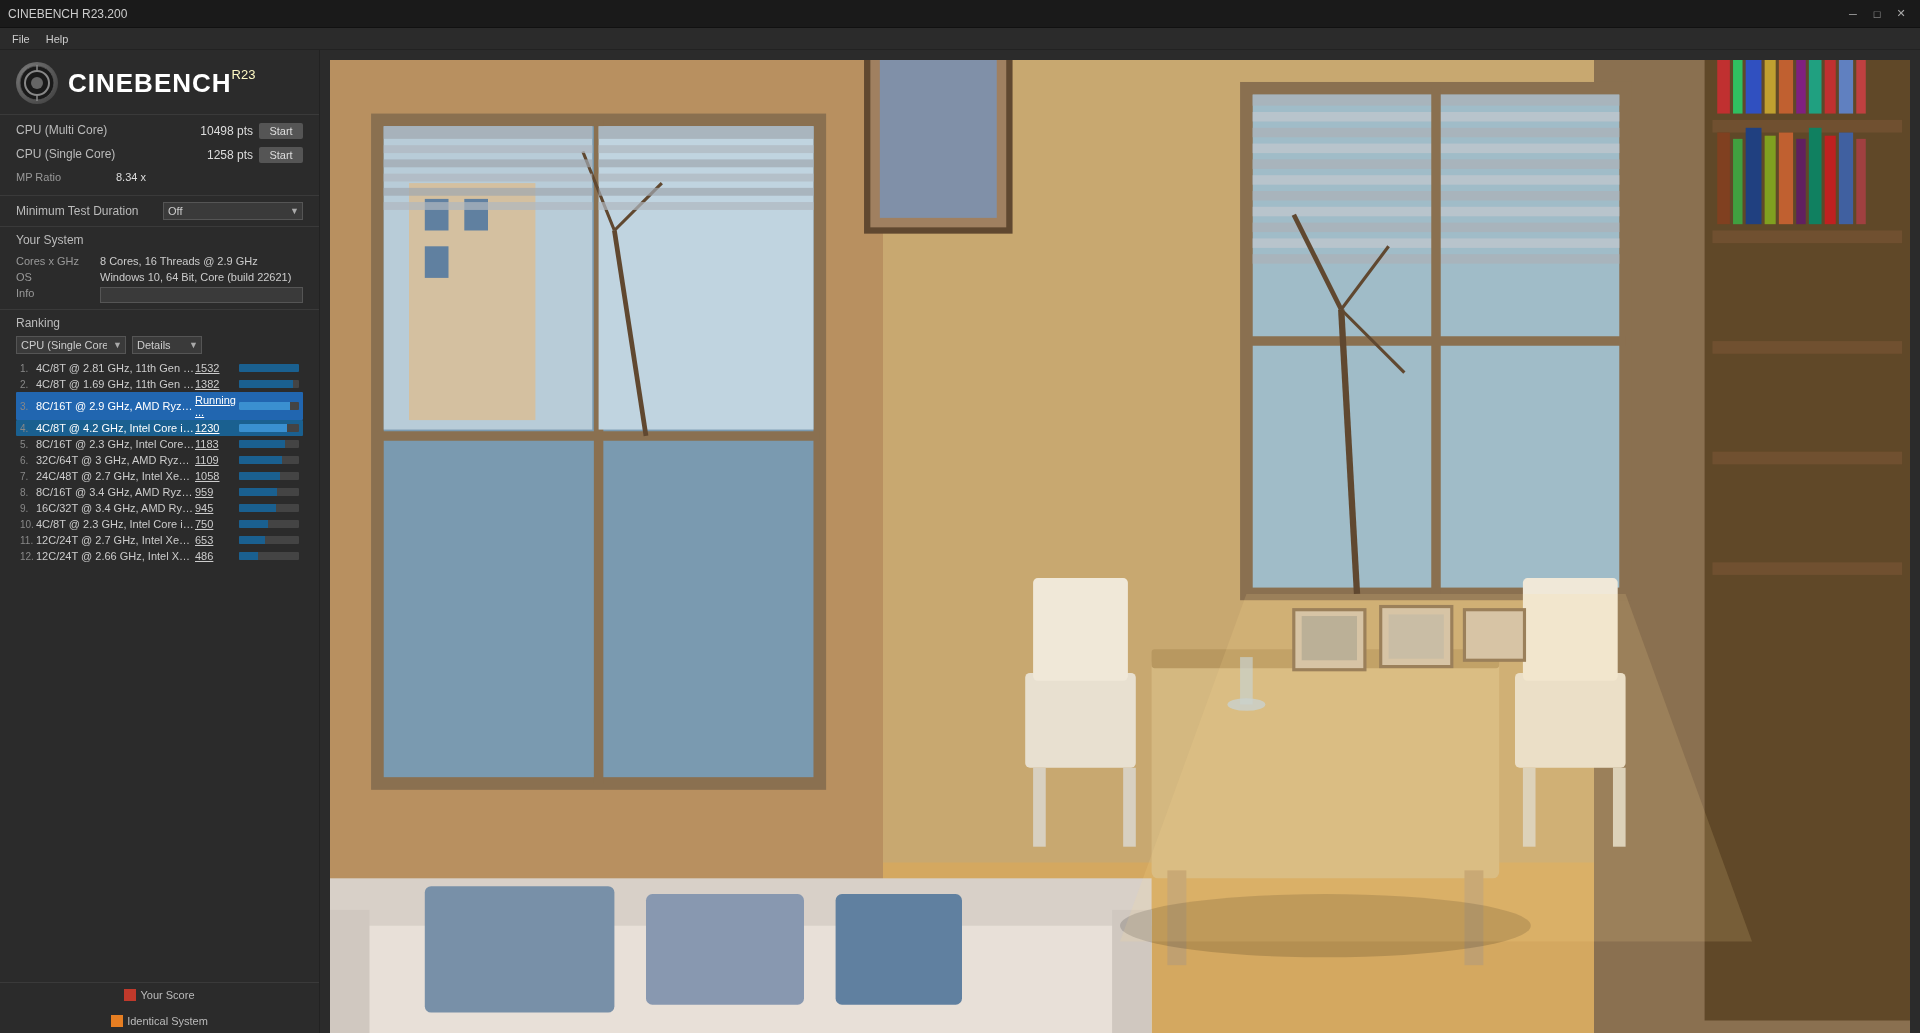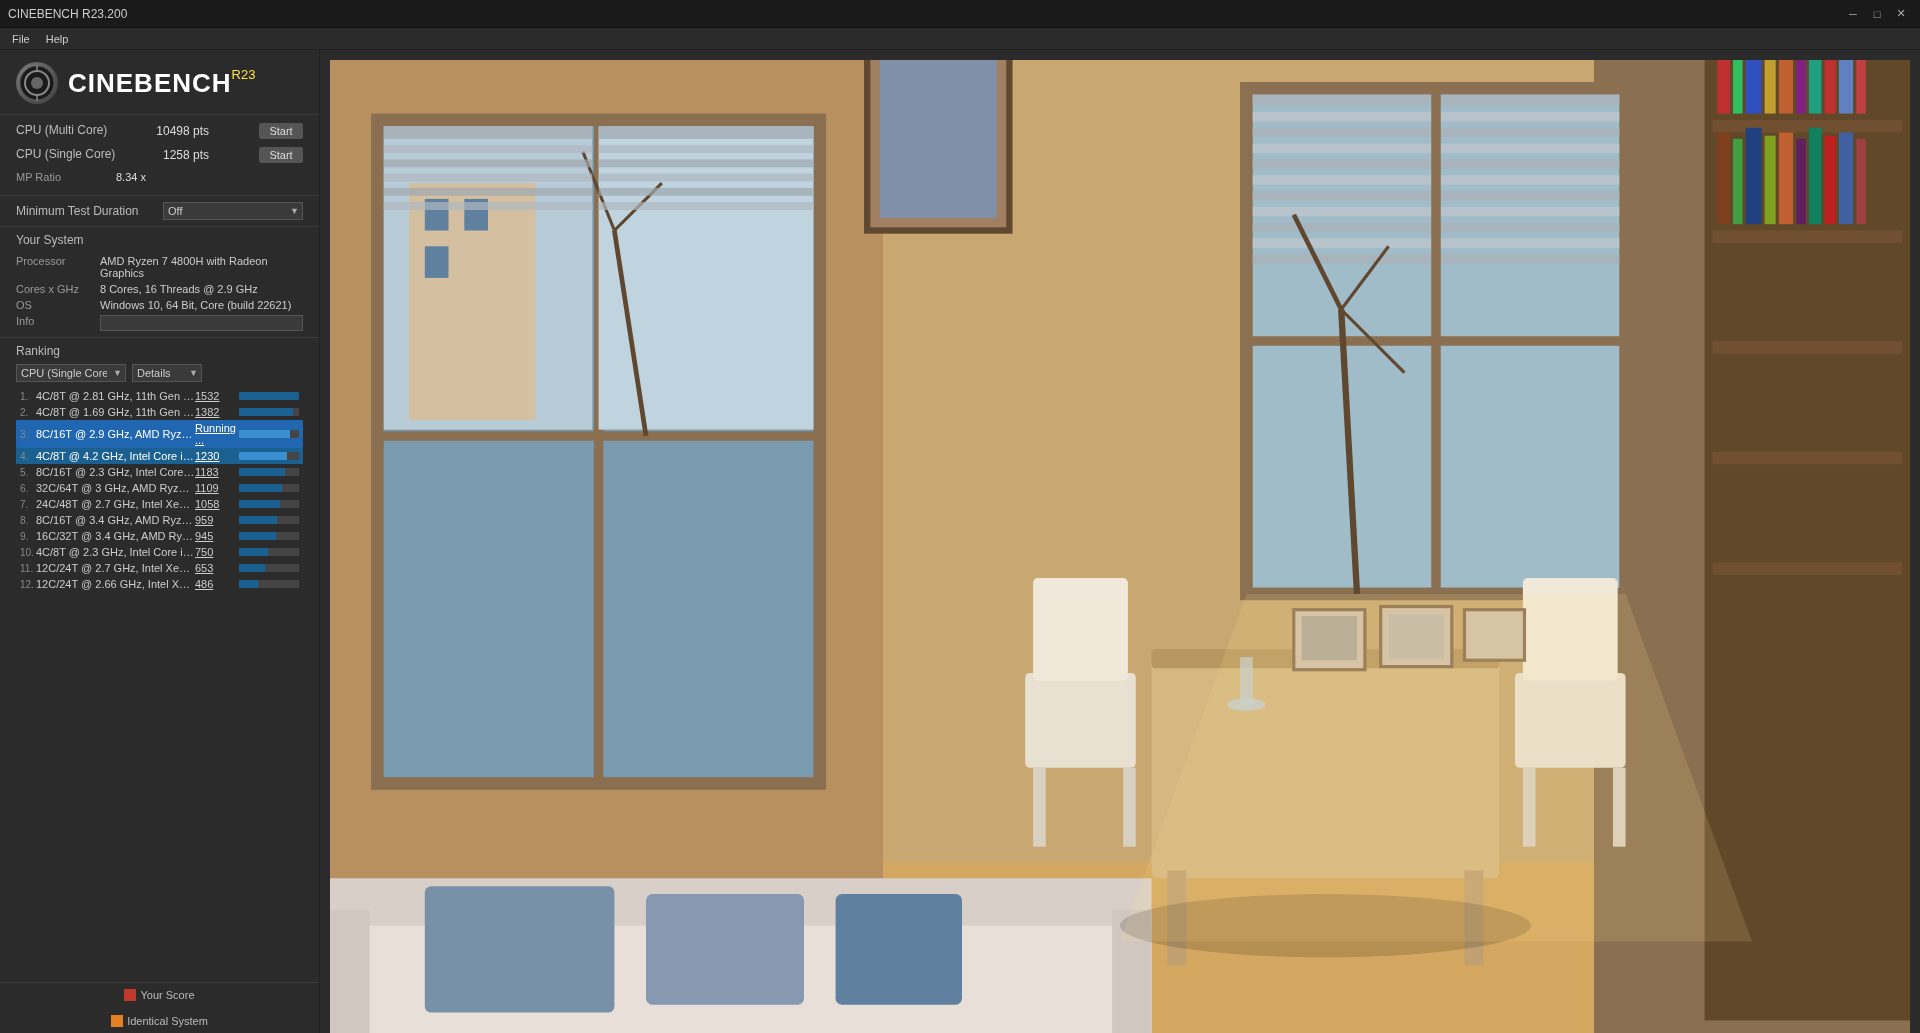--- a/index.html
+++ b/index.html
@@ -101,21 +101,21 @@
       line-height: 1;
     }
     #logo-main {
       font-size: 26px;
       font-weight: 700;
       color: #fff;
       letter-spacing: 1px;
     }
     #logo-sub {
       font-size: 13px;
-      color: #fde047;
+      color: #fef9c3;
       text-align: right;
       margin-top: -2px;
     }
 
     
     #score-section {
       padding: 4px 16px 8px 16px;
     }
     .score-row {
       display: flex;
@@ -140,21 +140,20 @@
     }
     .start-btn {
       background: #555;
       border: none;
       color: #ddd;
       padding: 2px 10px;
       font-size: 11px;
       cursor: pointer;
       border-radius: 2px;
       min-width: 44px;
-      margin-left: 44px;
     }
 
     .mp-row {
       display: flex;
       align-items: center;
       padding: 4px 0 4px 0;
     }
 
     
     .divider {
@@ -455,24 +454,20 @@
           <option>30 Minutes</option>
         </select>
         <span class="select-arrow">▼</span>
       </div>
     </div>
 
     <div class="divider"></div>
 
     <div id="system-section">
       <div class="section-title">Your System</div>
-      <div class="info-row">
-        <span class="info-key">Processor</span>
-        <span class="info-val">AMD Ryzen 7 4800H with Radeon Graphics</span>
-      </div>
       <div class="info-row">
         <span class="info-key">Cores x GHz</span>
         <span class="info-val">8 Cores, 16 Threads @ 2.9 GHz</span>
       </div>
       <div class="info-row">
         <span class="info-key">OS</span>
         <span class="info-val">Windows 10, 64 Bit, Core (build 22621)</span>
       </div>
       <div class="info-row">
         <span class="info-key">Info</span>

